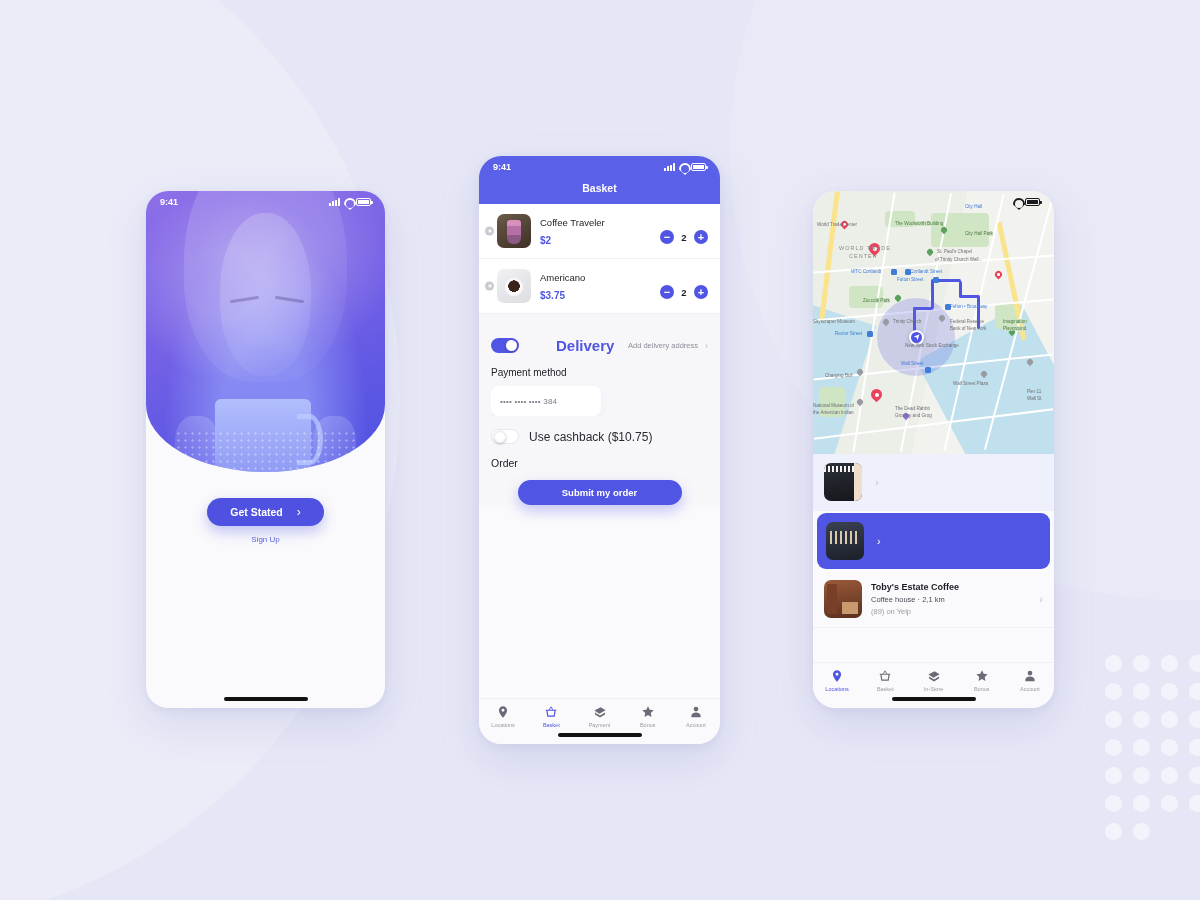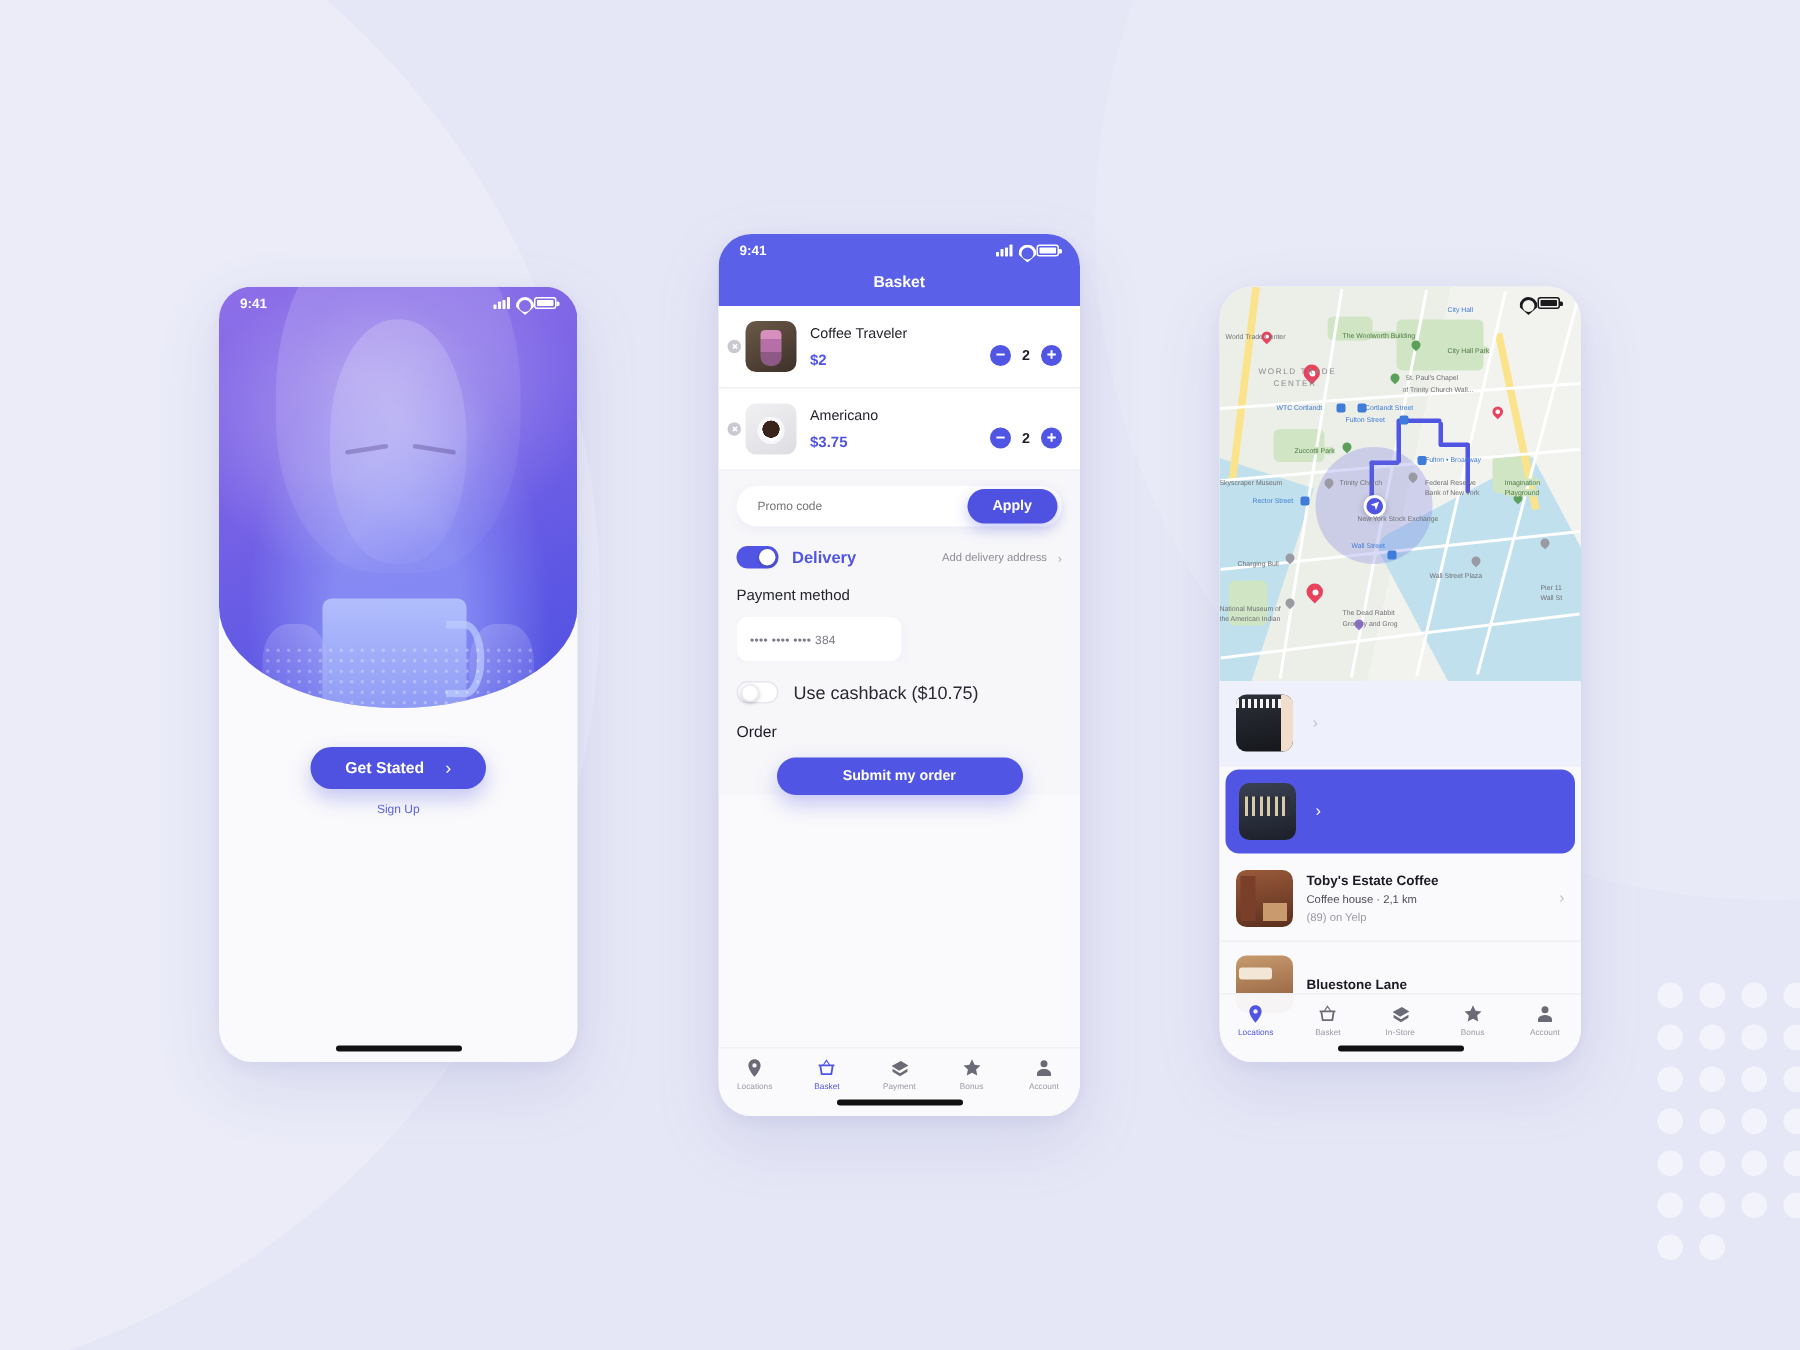--- a/index.html
+++ b/index.html
@@ -224,21 +224,21 @@
   }
 
   .delivery-row { display:flex; align-items:center; gap:9px; margin-top:13px; }
   .toggle { width:28px; height:15px; border-radius:9px; position:relative; cursor:pointer; flex:0 0 auto; }
   .toggle.on { background:#5155e3; }
   .toggle.off{ background:#fff; border:1px solid #e6e6ee; }
   .toggle .knob { position:absolute; top:2px; width:11px; height:11px; border-radius:50%; background:#fff;
     box-shadow:0 1px 3px rgba(0,0,0,.22); }
   .toggle.on .knob{ right:2px; }
   .toggle.off .knob{ left:2px; background:#fff; border:1px solid #ececf3; top:1px; width:12px; height:12px;}
-  .delivery-label { font-size:11px; color:#5155e3; font-weight:bold; }
+  .delivery-label { font-size:15px; color:#5155e3; font-weight:bold;margin-left:28px; }
   .addr { margin-left:auto; display:flex; align-items:center; gap:7px; font-size:7.5px; color:#8c8c98; cursor:pointer; }
   .addr .chev { color:#b6b6c2; font-size:9px; }
 
   .section-title { font-size:10px; color:#23232c; margin-top:13px; }
   .cards { display:flex; gap:9px; margin-top:8px; overflow:hidden; }
   .card {
     flex:0 0 auto; height:30px; border-radius:8px; background:#fff;
     display:flex; align-items:center; padding:0 9px; gap:10px; cursor:pointer;
     box-shadow:0 2px 7px rgba(90,95,180,.07);
   }
@@ -471,24 +471,20 @@
         <div class="stepper">
           <span class="step-btn">−</span>
           <span class="qty">2</span>
           <span class="step-btn">+</span>
         </div>
       </div>
     </div>
   </div>
 
   <div class="panel">
-    <div class="promo-wrap">
-      <input class="promo-input" placeholder="Promo code" style="">
-      <button class="apply-btn">Apply</button>
-    </div>
 
     <div class="delivery-row">
       <span class="toggle on">
           <span class="knob"></span>
         </span>
       <span class="delivery-label">Delivery</span>
       <span class="addr">
         <span>Add delivery address</span>
         <span class="chev">›</span>
       </span>
@@ -676,26 +672,20 @@
     </div>
     <div class="place">
       <span class="pthumb p3"></span>
       <div class="pinfo">
         <div class="pname">Toby's Estate Coffee</div>
         <div class="pmeta">Coffee house · 2,1 km</div>
         <div class="pyelp">(89) on Yelp</div>
       </div>
       <span class="pchev">›</span>
     </div>
-    <div class="place">
-      <span class="pthumb p4"></span>
-      <div class="pinfo">
-        <div class="pname">Bluestone Lane</div>
-      </div>
-    </div>
   </div>
 
   <div class="tabbar float" id="locations-tabs">
       <div class="tab active">
         <span class="tabicon">
           <svg viewBox="0 0 24 24">
             <path d="M12 2C8.1 2 5 5.1 5 9c0 5.2 7 13 7 13s7-7.8 7-13c0-3.9-3.1-7-7-7zm0 9.5A2.5 2.5 0 1 1 12 6.5a2.5 2.5 0 0 1 0 5z"></path>
           </svg>
         </span>
         <span class="lbl">Locations</span>

